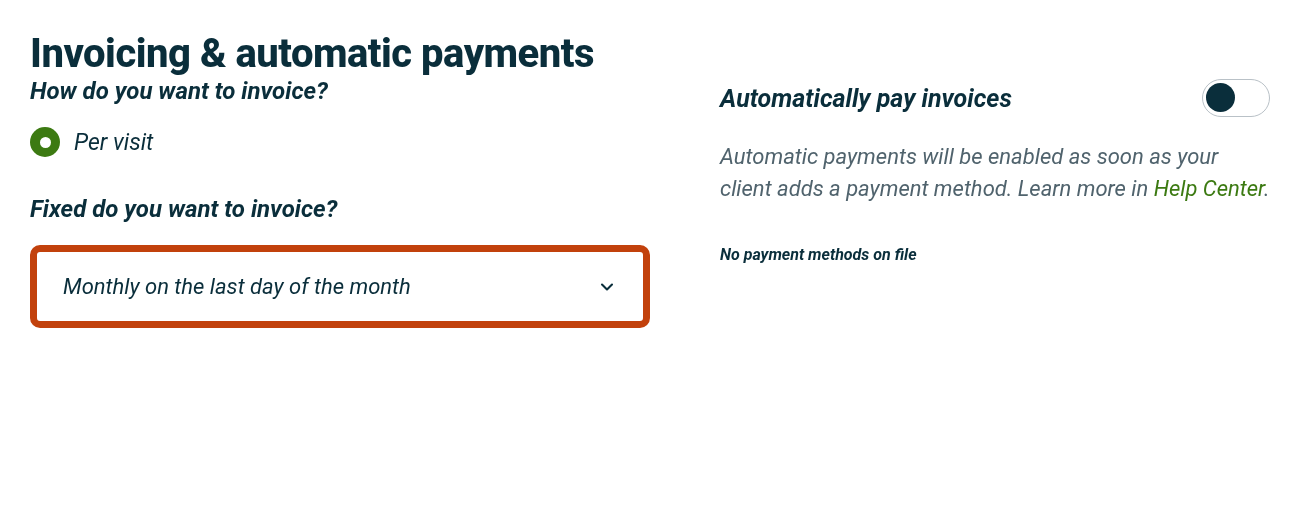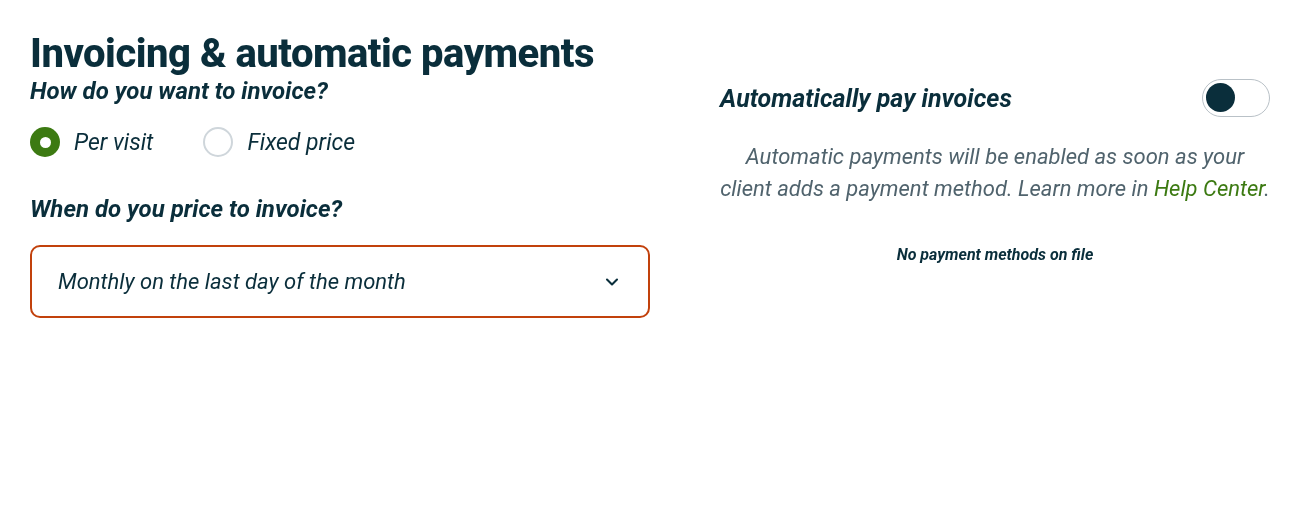--- a/index.html
+++ b/index.html
@@ -24,21 +24,20 @@
       display: flex;
       gap: 70px;
       font-style: italic;
     }
     .left-col {
       flex: 0 0 620px;
     }
     .right-col {
       flex: 1;
       padding-top: 2px;
-      text-align: center;
     }
     .question-label {
       font-size: 24px;
       font-weight: 700;
       color: #0a2e3b;
       margin-bottom: 22px;
     }
     .radio-group {
       display: flex;
       gap: 50px;
@@ -71,21 +70,21 @@
       height: 11px;
       border-radius: 50%;
       background: #fff;
     }
     .radio-label {
       font-size: 23px;
       color: #0a2e3b;
       font-weight: 400;
     }
     .select-wrap {
-      border: 2px solid #c2410c;
+      border: 7px solid #c2410c;
       border-radius: 10px;
       padding: 22px 26px;
       display: flex;
       align-items: center;
       justify-content: space-between;
       cursor: pointer;
       background: #fff;
     }
     .select-value {
       font-size: 22px;
@@ -156,27 +155,23 @@
 
 <div class="columns">
   <div class="left-col">
     <div class="question-label">How do you want to invoice?</div>
 
     <div class="radio-group">
       <div class="radio-option">
         <span class="radio-circle selected"></span>
         <span class="radio-label">Per visit</span>
       </div>
-      <div class="radio-option">
-        <span class="radio-circle"></span>
-        <span class="radio-label">Fixed price</span>
-      </div>
     </div>
 
-    <div class="question-label">When do you price to invoice?</div>
+    <div class="question-label">Fixed do you want to invoice?</div>
 
     <div class="select-wrap">
       <span class="select-value">Monthly on the last day of the month</span>
       <svg class="chevron" viewBox="0 0 24 24" fill="none" stroke="#0a2e3b" stroke-width="2.5" stroke-linecap="round" stroke-linejoin="round">
         <polyline points="6 9 12 15 18 9"></polyline>
       </svg>
     </div>
   </div>
 
   <div class="right-col">

